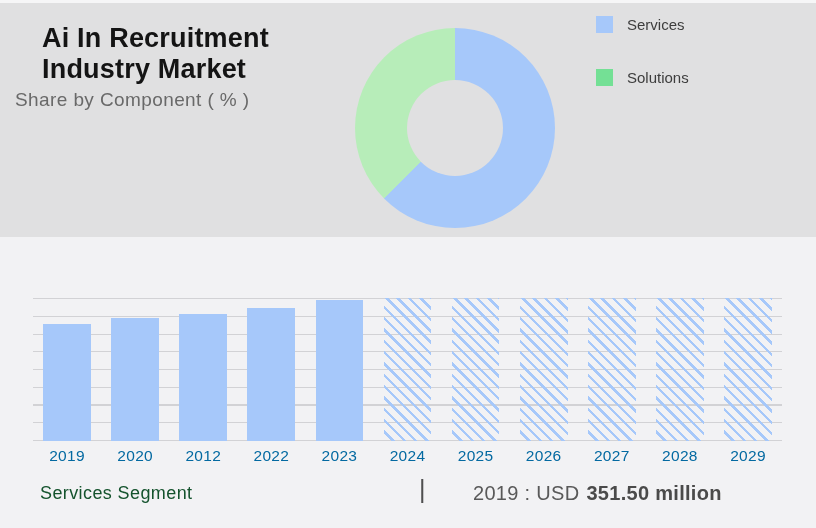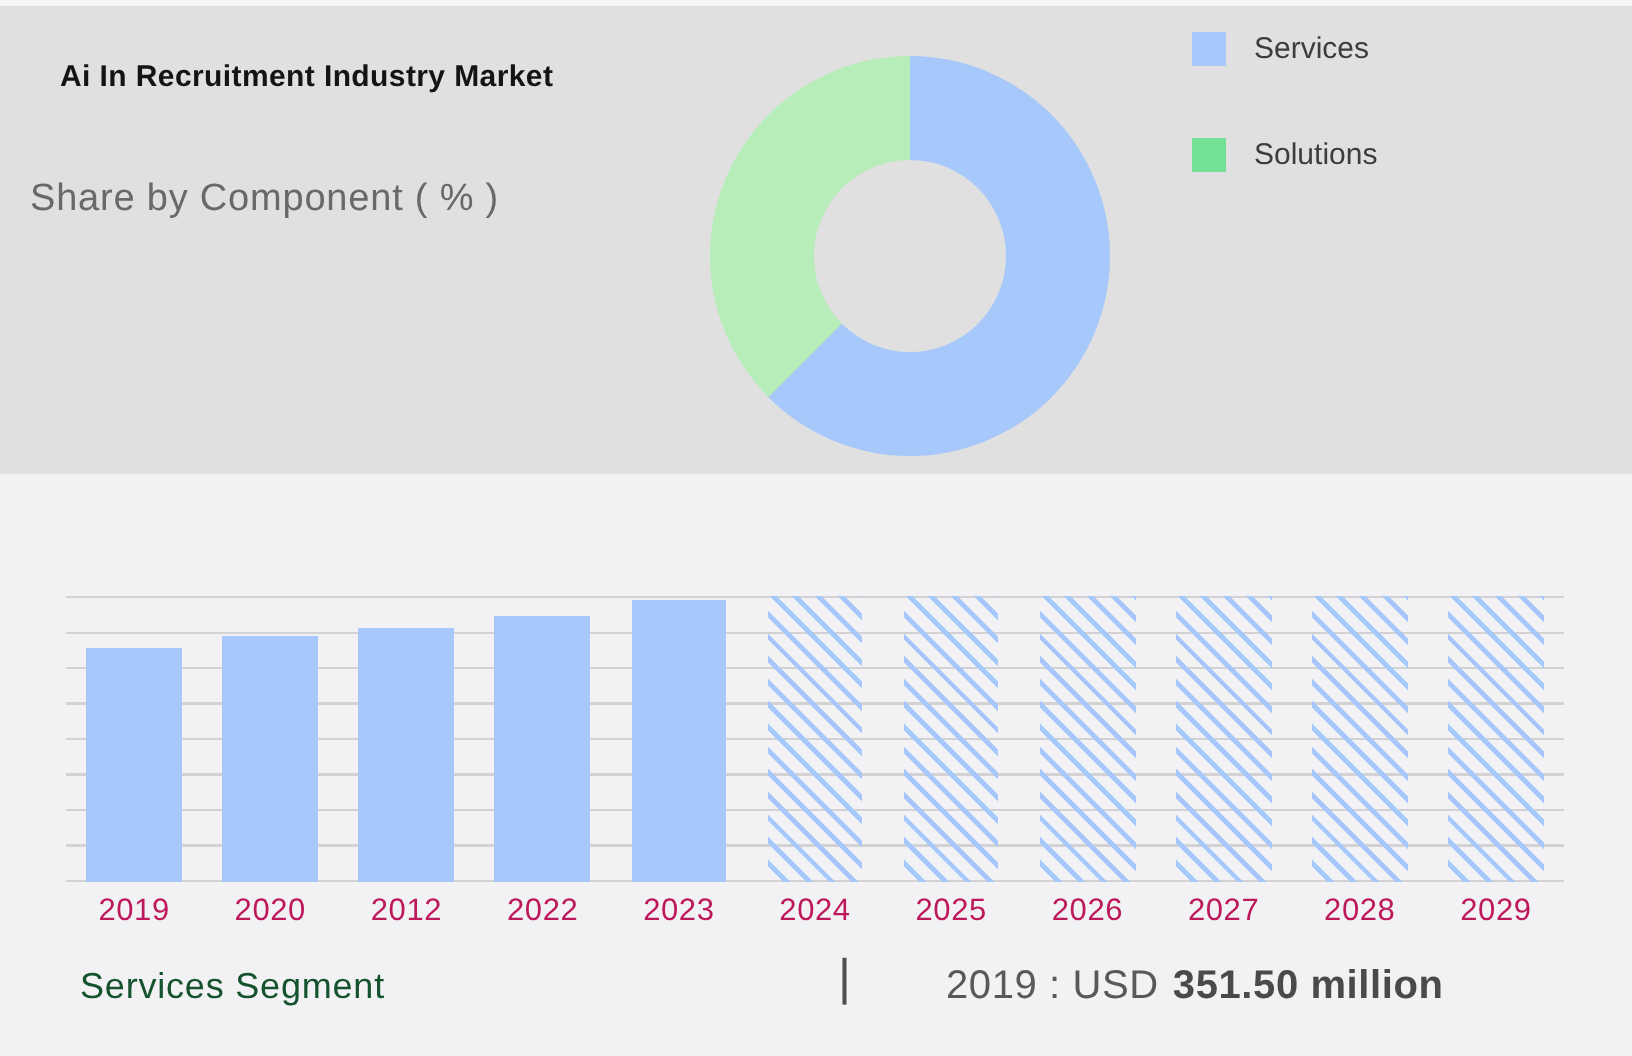--- a/index.html
+++ b/index.html
@@ -6,22 +6,22 @@
   .canvas{
     position:relative;width:816px;height:528px;overflow:hidden;
     font-family:"Liberation Sans", sans-serif;
     background:var(--bottom-bg,#f2f2f4);
   }
   .top-strip{position:absolute;left:0;top:0;width:816px;height:3px;background:#f6f6f7;}
   .top-section{position:absolute;left:0;top:3px;width:816px;height:234px;background:var(--top-bg,#e0e0e1);}
   .bottom-section{position:absolute;left:0;top:237px;width:816px;height:291px;background:var(--bottom-bg,#f2f2f4);}
 
   .title{
-    position:absolute;left:30px;top:20px;width:302px;
-    font-size:15px;font-weight:700;color:#141414;line-height:31px;letter-spacing:.2px;
+    position:absolute;left:42px;top:20px;width:302px;
+    font-size:27px;font-weight:700;color:#141414;line-height:31px;letter-spacing:.2px;
   }
   .subtitle{position:absolute;left:15px;top:86px;font-size:19px;color:#696969;letter-spacing:.4px;}
 
   .donut{
     position:absolute;left:355px;top:25px;width:200px;height:200px;border-radius:50%;
     background:conic-gradient(var(--donut-blue,#a6c8fa) 0 var(--services-deg,225deg),
                               var(--donut-green,#b7edb9) var(--services-deg,225deg) 360deg);
   }
   .donut::after{
     content:"";position:absolute;left:52px;top:52px;width:96px;height:96px;border-radius:50%;
@@ -42,21 +42,21 @@
   }
   .bands{position:absolute;left:0;top:0;width:100%;height:100%;display:flex;}
   .band{flex:1;position:relative;}
   .bar{position:absolute;bottom:0;left:15%;width:70%;}
   .bar.solid{background:var(--bar-blue,#a6c8fa);}
   .bar.hatched{background:repeating-linear-gradient(45deg,
       transparent 0, transparent 5.6px,
       var(--bar-blue,#a6c8fa) 5.6px, var(--bar-blue,#a6c8fa) 8px);}
 
   .xlabels{position:absolute;left:33px;top:210px;width:749px;display:flex;}
-  .xlabel{flex:1;text-align:center;font-size:15.5px;color:#be185d;letter-spacing:.3px;}
+  .xlabel{flex:1;text-align:center;font-size:15.5px;color:#0369a1;letter-spacing:.3px;}
 
   .segment-label{position:absolute;left:40px;top:246px;font-size:18px;color:#14532d;letter-spacing:.4px;}
   .separator{position:absolute;left:419px;top:238px;font-size:25px;font-weight:300;color:#4f4f4f;}
   .value-line{position:absolute;left:473px;top:245px;font-size:20px;color:#595959;letter-spacing:.3px;}
   .value-line b{color:#4a4a4a;font-weight:700;margin-left:7px;}
   .site{position:absolute;left:0;top:270px;width:100%;text-align:center;font-size:13.5px;color:#121212;}
 </style>
 </head>
 <body>
 

